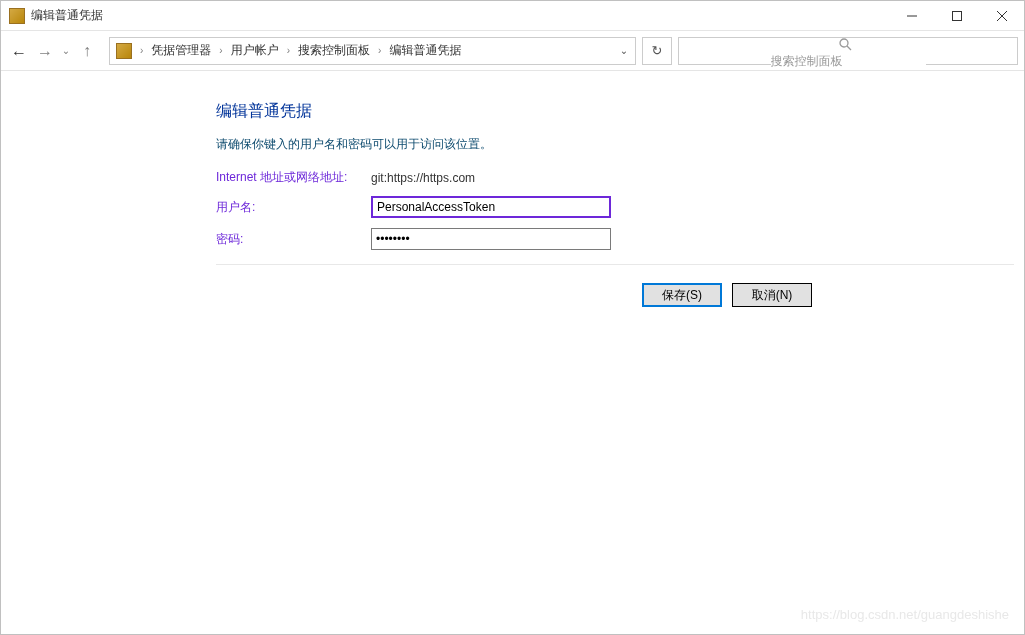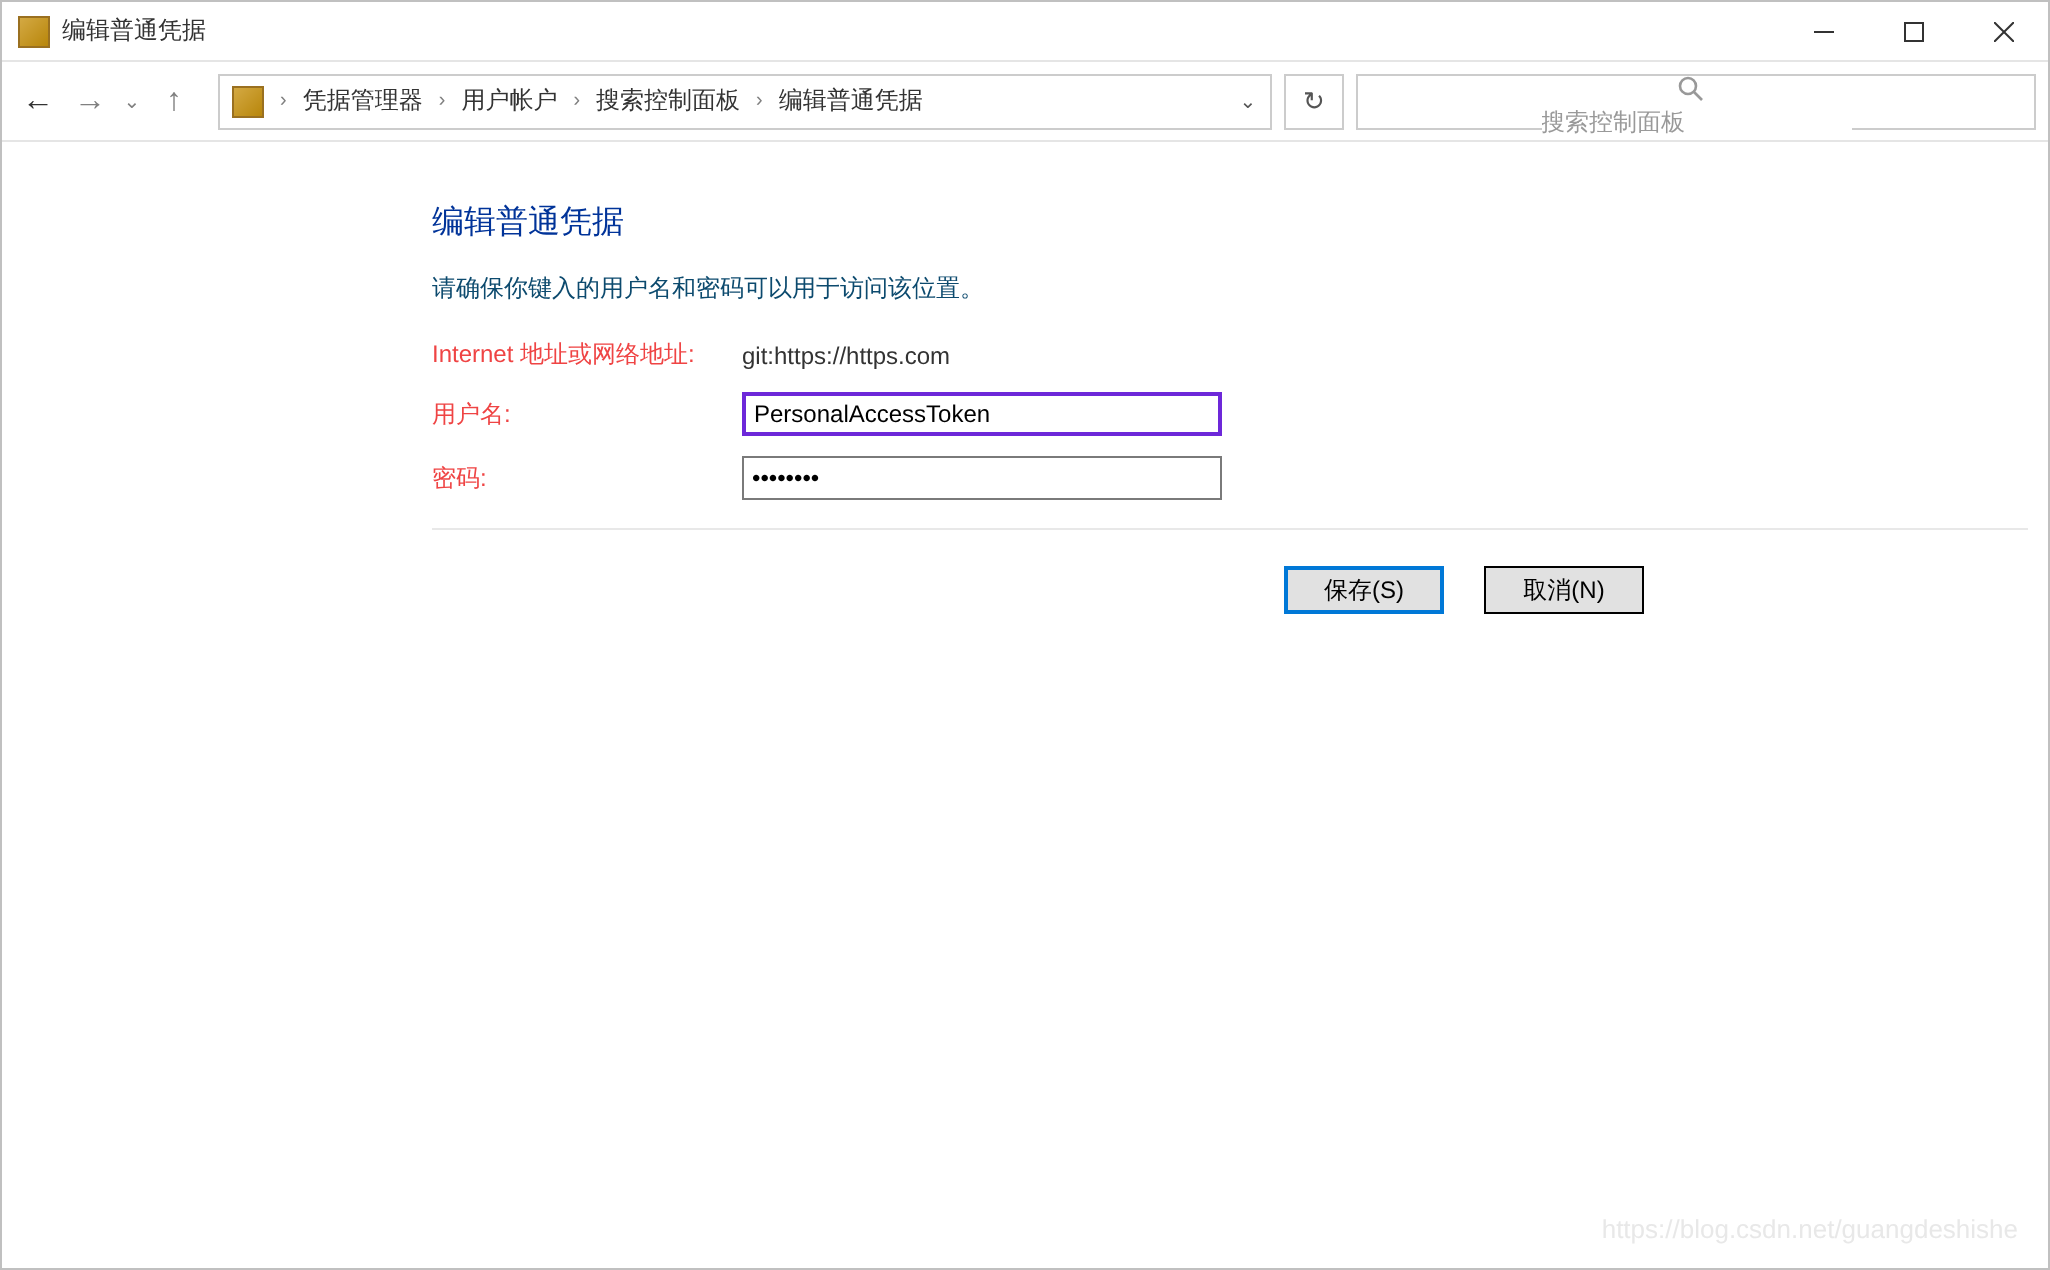--- a/index.html
+++ b/index.html
@@ -181,21 +181,21 @@
       margin-bottom: 16px;
     }
     .form-row {
       display: flex;
       align-items: center;
       margin-bottom: 10px;
       font-size: 12px;
     }
     .form-label {
       width: 155px;
-      color: #ef4444;
+      color: #6d28d9;
     }
     .form-value-static {
       color: #333;
     }
     .form-input {
       width: 240px;
       height: 22px;
       border: 1px solid #7a7a7a;
       padding: 0 4px;
       font-size: 12px;
@@ -206,21 +206,21 @@
       border: 2px solid #6d28d9;
     }
 
     
     .button-row {
       border-top: 1px solid #e8e8e8;
       margin-top: 14px;
       padding: 18px 0 0 0;
       display: flex;
       justify-content: flex-start;
-      gap: 20px;
+      gap: 10px;
       padding-left: 426px;
     }
     .btn {
       min-width: 80px;
       height: 24px;
       border: 1px solid #000000;
       background: #e1e1e1;
       font-size: 12px;
       font-family: inherit;
       cursor: pointer;

